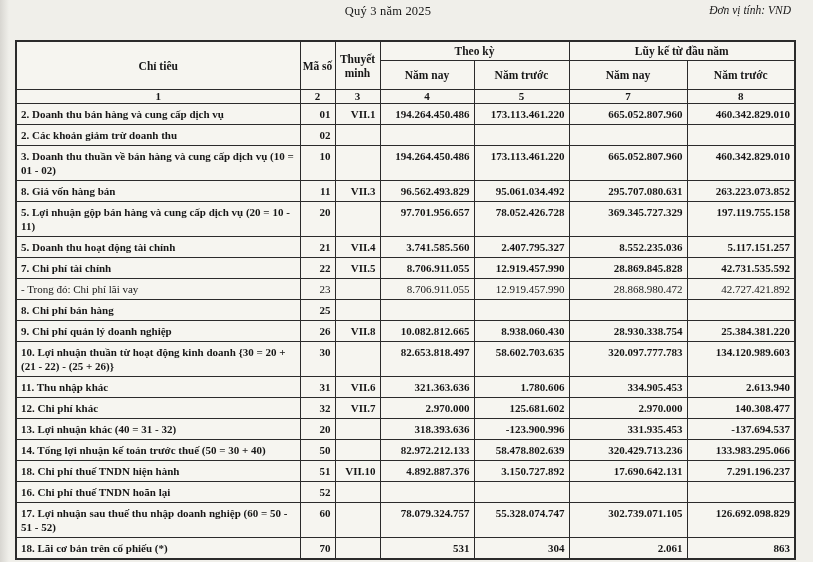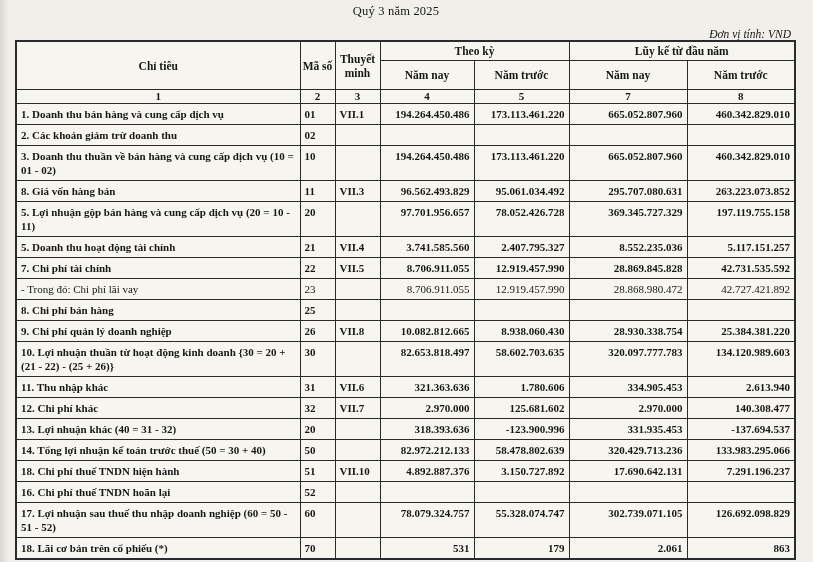--- a/index.html
+++ b/index.html
@@ -9,25 +9,25 @@
   body{
     position:relative; width:813px; height:562px; overflow:hidden;
     background:var(--paper); color:var(--text);
     font-family:"Liberation Serif","DejaVu Serif",serif;
   }
   .scan-edge{
     position:absolute; left:0; top:0; width:9px; height:100%;
     background:linear-gradient(to right, var(--edge), var(--paper));
   }
   .doc-title{
-    position:absolute; top:4px; left:16px; width:760px; text-align:center;
+    position:absolute; top:4px; left:8px; width:760px; text-align:center;
     font-size:12.5px; letter-spacing:0.2px;
   }
   .unit-label{
-    position:absolute; top:28px; right:22px; font-style:italic; font-size:11.5px;
+    position:absolute; top:4px; right:22px; font-style:italic; font-size:11.5px;
   }
   table.fin{
     position:absolute; left:15px; top:40px; width:779px;
     border-collapse:collapse; table-layout:fixed;
     background:var(--table-bg);
     border:2px solid var(--border);
   }
   .fin th, .fin td{
     border:1px solid var(--border);
     font-size:11px; line-height:14px;
@@ -38,21 +38,21 @@
   .fin thead th{
     font-weight:bold; text-align:center; vertical-align:middle;
     font-size:11.5px; padding:1px 2px;
   }
   .h-a th{height:16px;}
   .h-b th{height:26px;}
   .h-c td{height:12px; text-align:center; font-weight:bold; padding:0 2px; line-height:13px;}
   .fin tbody td{font-weight:bold;}
   .fin tbody tr.row-normal td{font-weight:normal;}
   .c-label{text-align:left; padding-left:5px; padding-right:2px;}
-  .c-code, .c-note{text-align:left;margin-left:28px;}
+  .c-code, .c-note{text-align:right;margin-left:28px;}
   .c-num{text-align:right; padding-right:6px;}
 </style>
 </head>
 <body>
 
 <div class="scan-edge"></div>
 
 <div class="doc-title">Quý 3 năm 2025</div>
 <div class="unit-label">Đơn vị tính: VND</div>
 
@@ -85,21 +85,21 @@
       <td>2</td>
       <td>3</td>
       <td>4</td>
       <td>5</td>
       <td>7</td>
       <td>8</td>
     </tr>
   </thead>
   <tbody>
       <tr>
-    <td class="c-label">1. Doanh thu bán hàng và cung cấp dịch vụ</td>
+    <td class="c-label">2. Doanh thu bán hàng và cung cấp dịch vụ</td>
     <td class="c-code">01</td>
     <td class="c-note">VII.1</td>
     <td class="c-num">194.264.450.486</td>
     <td class="c-num">173.113.461.220</td>
     <td class="c-num">665.052.807.960</td>
     <td class="c-num">460.342.829.010</td>
   </tr>
       <tr>
     <td class="c-label">2. Các khoản giảm trừ doanh thu</td>
     <td class="c-code">02</td>
@@ -251,18 +251,18 @@
     <td class="c-num">78.079.324.757</td>
     <td class="c-num">55.328.074.747</td>
     <td class="c-num">302.739.071.105</td>
     <td class="c-num">126.692.098.829</td>
   </tr>
       <tr>
     <td class="c-label">18. Lãi cơ bản trên cổ phiếu (*)</td>
     <td class="c-code">70</td>
     <td class="c-note"></td>
     <td class="c-num">531</td>
-    <td class="c-num">179</td>
+    <td class="c-num">304</td>
     <td class="c-num">2.061</td>
     <td class="c-num">863</td>
   </tr>
     </tbody>
 </table>
 
 </body></html>

